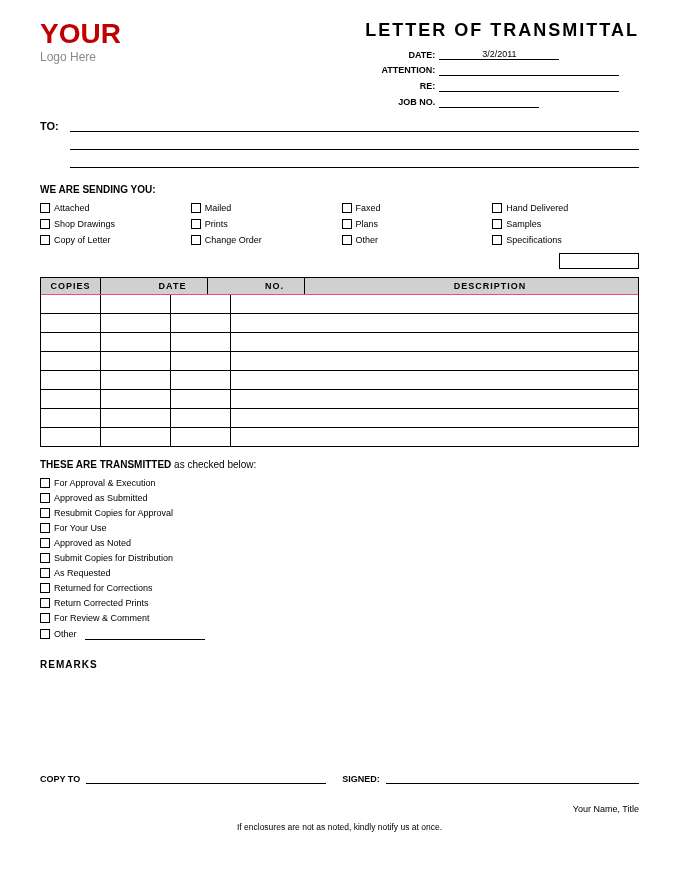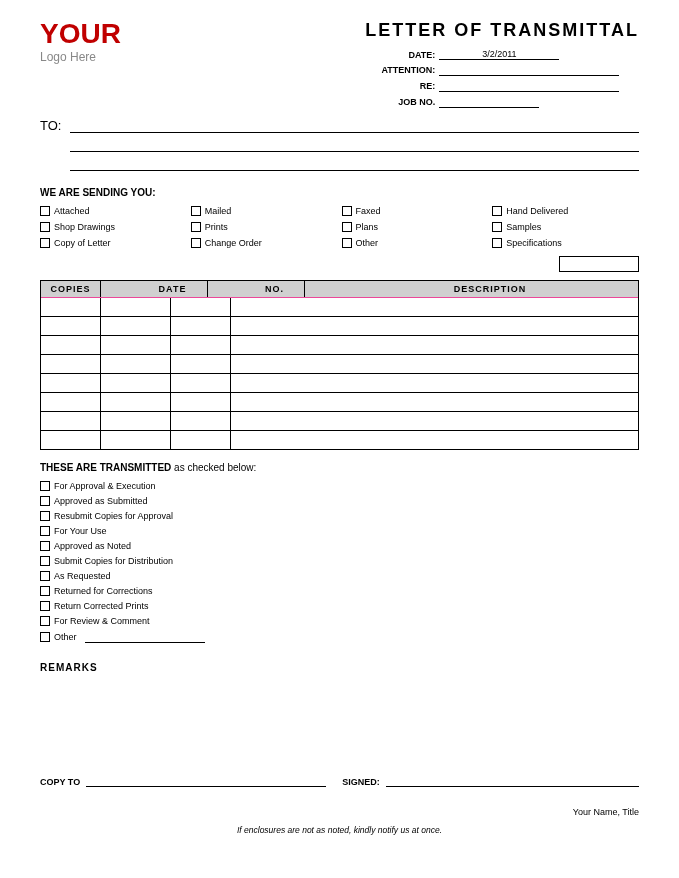--- a/index.html
+++ b/index.html
@@ -78,22 +78,22 @@
     }
     .to-left {
       flex: 1;
     }
     .field-row {
       display: flex;
       align-items: flex-end;
       margin-bottom: 4px;
     }
     .field-label {
-      font-size: 13px;
-      font-weight: normal;
+      font-size: 11px;
+      font-weight: bold;
       min-width: 30px;
     }
     .field-line {
       flex: 1;
       border-bottom: 1px solid #000;
       height: 14px;
     }
     .section-title {
       font-size: 10px;
       font-weight: bold;
@@ -251,21 +251,20 @@
     .name-title-row {
       display: flex;
       justify-content: flex-end;
       font-size: 9px;
       color: #000;
       margin-bottom: 4px;
     }
     .footer-note {
       text-align: center;
       font-size: 8.5px;
-      font-style: italic;
       margin-top: 8px;
     }
     .other-line {
       border-bottom: 1px solid #000;
       width: 120px;
       display: inline-block;
       height: 12px;
       margin-left: 4px;
     }
   </style>

